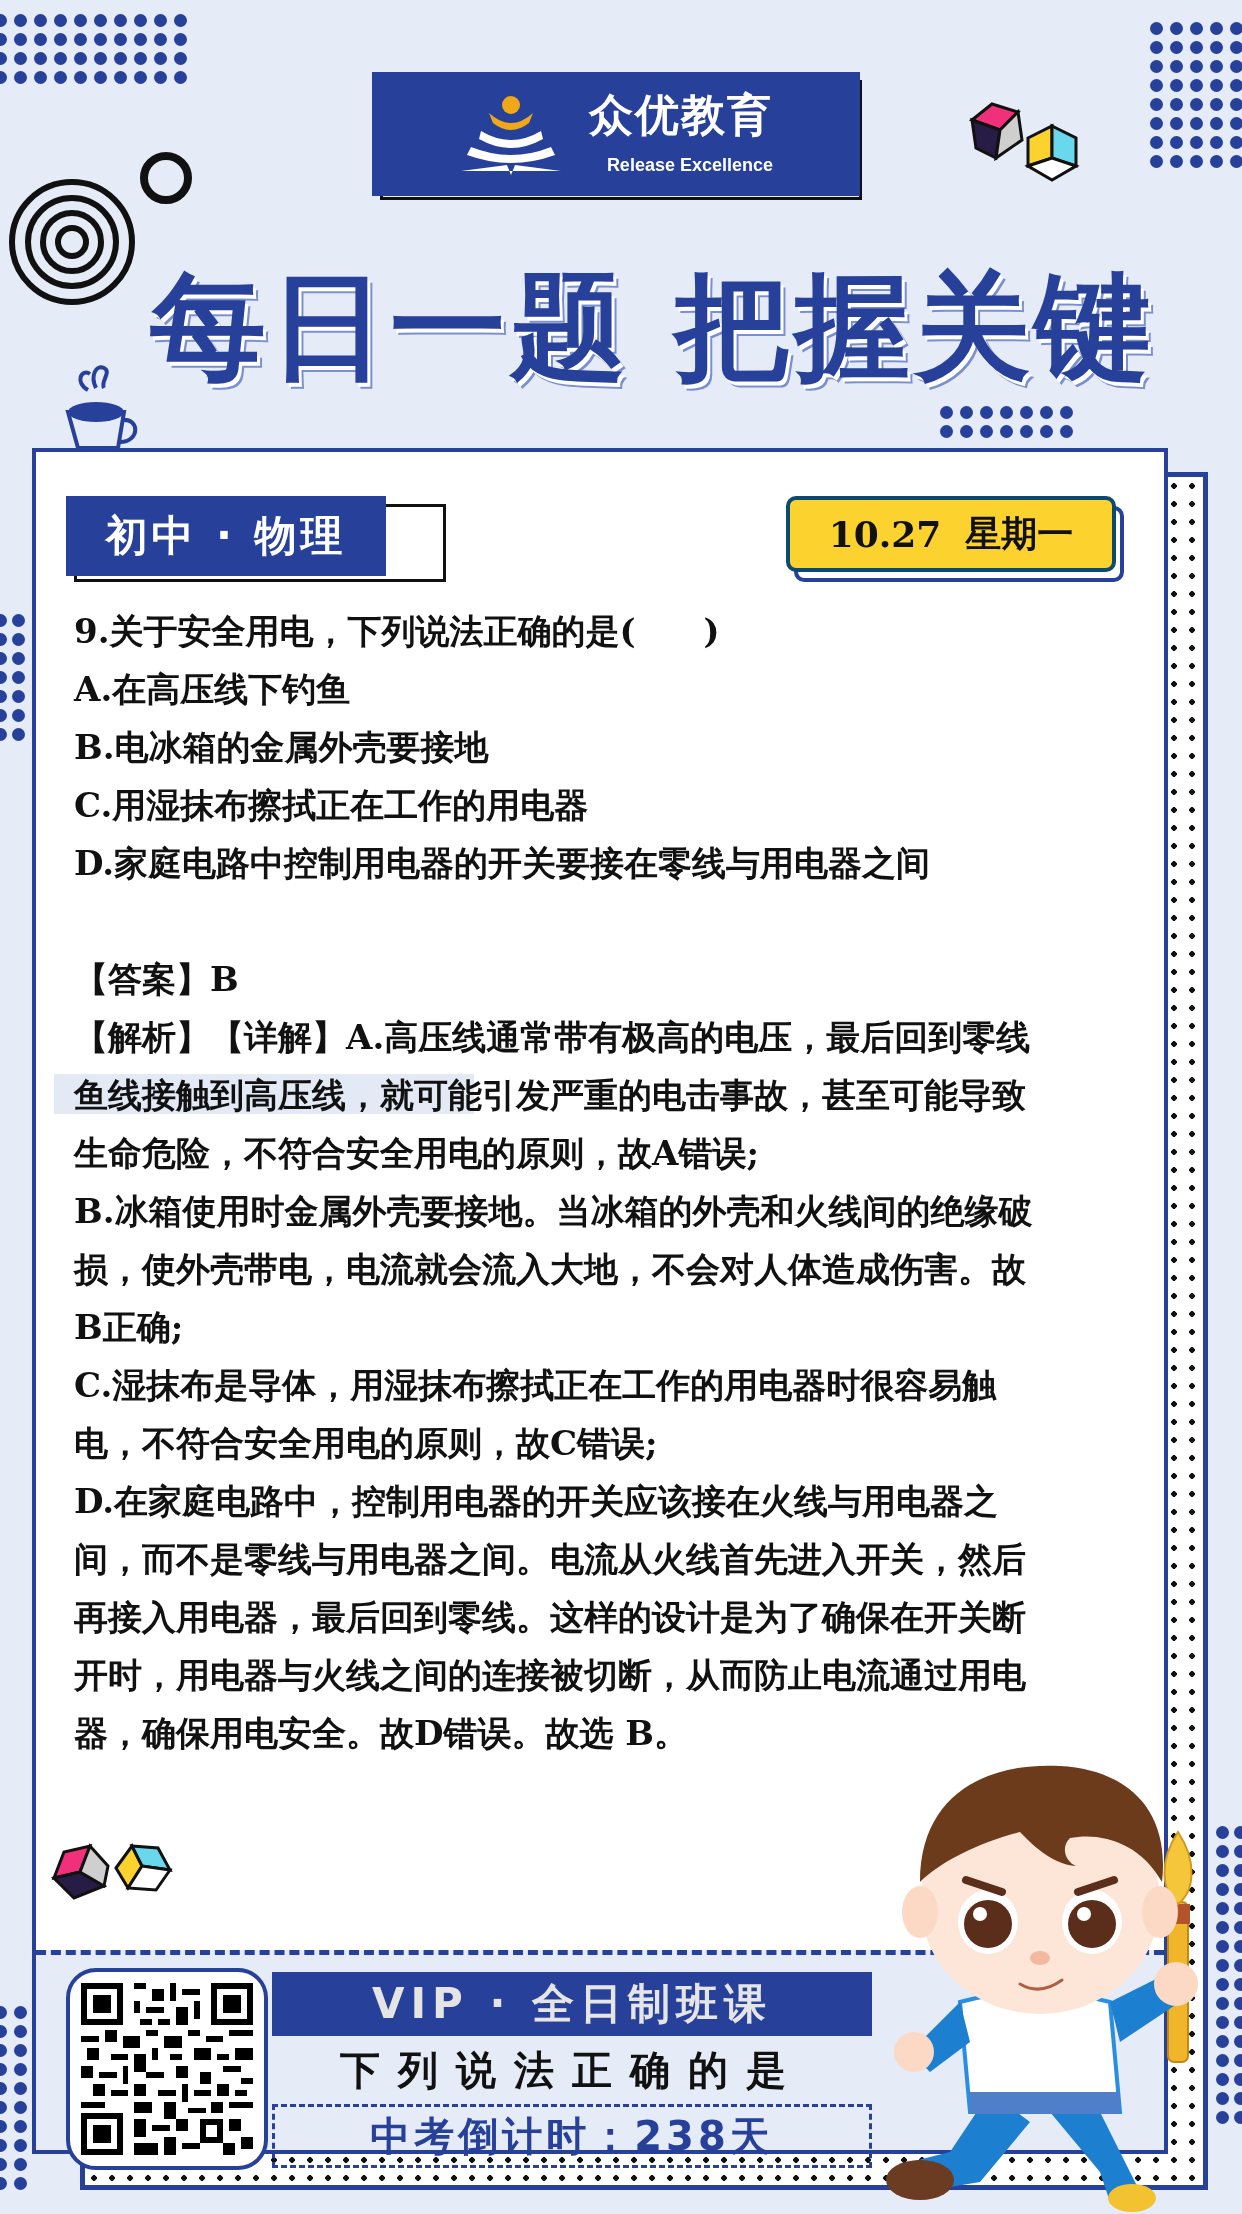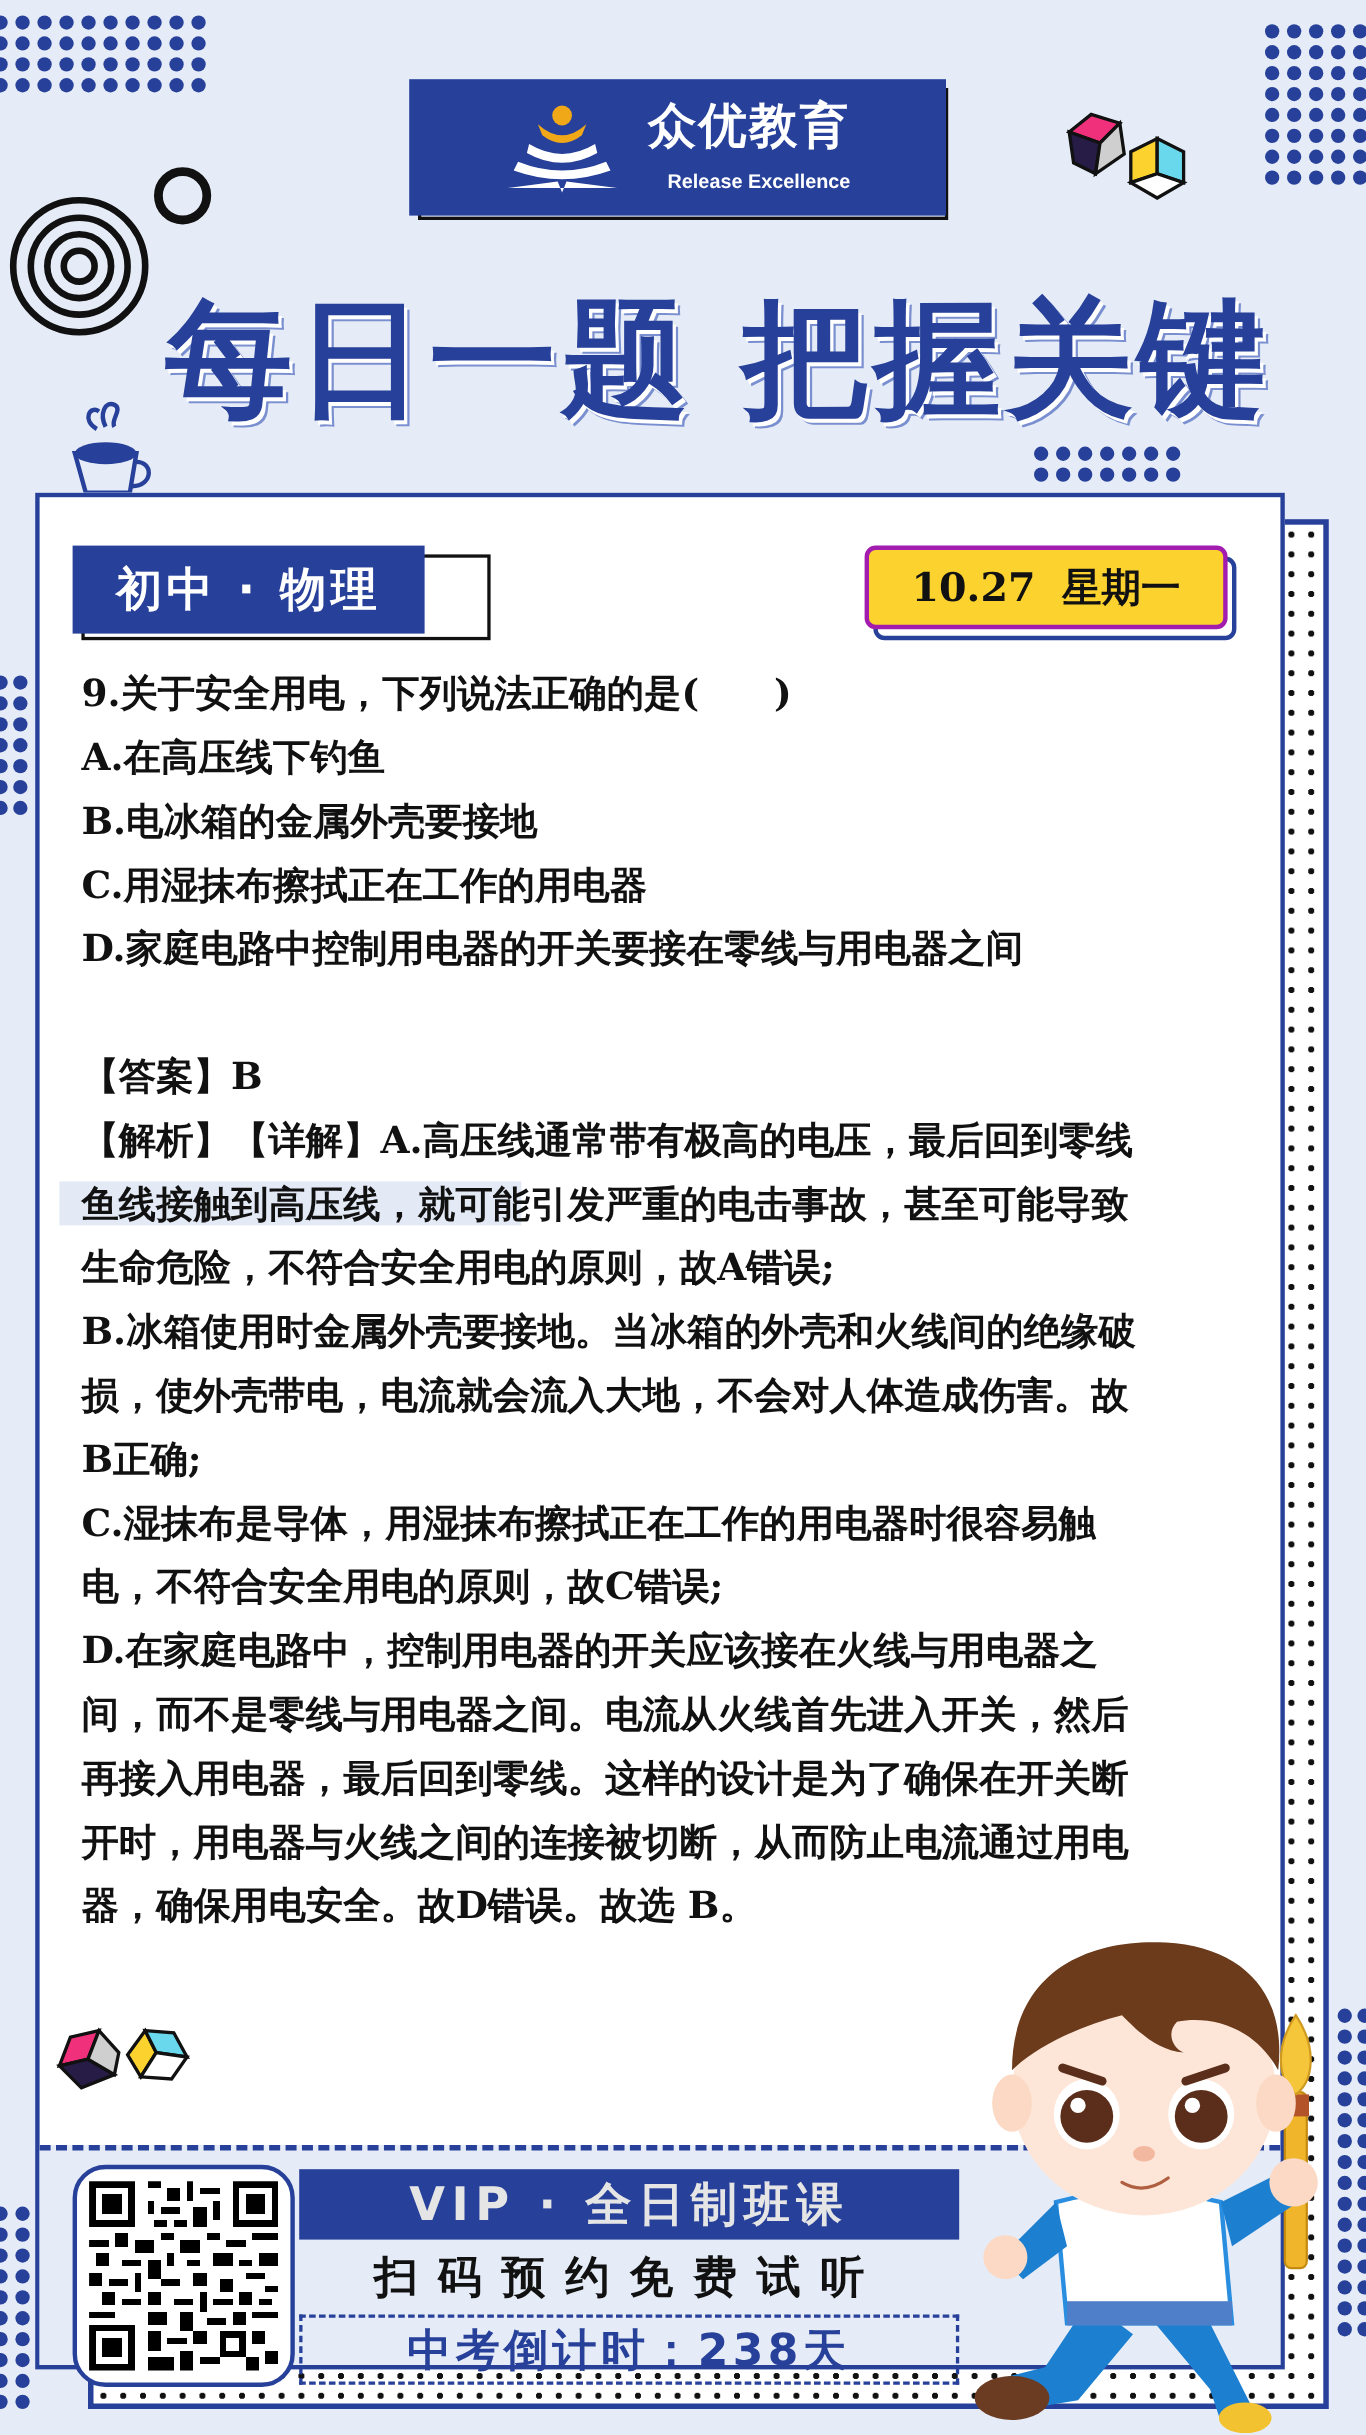--- a/index.html
+++ b/index.html
@@ -51,21 +51,21 @@
   .subject-tag {
     left: 66px; top: 496px; width: 320px; height: 80px; background: #27409a; color: #fff;
     font-weight: bold; font-size: 42px; display: flex; align-items: center; justify-content: center;
     letter-spacing: 4px;
   }
 
   
   .date-shadow { left: 794px; top: 506px; width: 330px; height: 76px; border: 4px solid #27409a; border-radius: 10px; background: #fff; }
   .date-tag {
     left: 786px; top: 496px; width: 330px; height: 76px; background: #fcd22f;
-    border: 4px solid #a21caf; border-radius: 10px; display: flex; align-items: center; justify-content: center;
+    border: 4px solid #0c4a6e; border-radius: 10px; display: flex; align-items: center; justify-content: center;
     font-family: "DejaVu Serif", "Liberation Serif", serif; font-weight: bold; font-size: 36px; color: #111; gap: 24px;
   }
 
   
   .content {
     left: 74px; top: 602px; width: 1060px;
     font-family: "DejaVu Serif", "Liberation Serif", serif; font-weight: bold;
     font-size: 34px; line-height: 58px; color: #111;
   }
   .content p { white-space: pre-wrap; }
@@ -377,21 +377,21 @@
       <path d="M0 14h2v2H0zM3 15h3v1H3zM7 14h1v3H7zM11 15h3v1h-3zM16 14h2v2h-2zM20 15h2v2h-2zM24 14h3v1h-3zM27 16h2v1h-2z"></path>
       <path d="M2 17h2v2H2zM5 18h3v1H5zM9 17h2v2H9zM13 18h3v1h-3zM17 17h1v3h-1zM19 18h3v1h-3zM23 17h2v2h-2zM26 18h2v1h-2z"></path>
       <path d="M0 20h4v1H0zM9 20h3v2H9zM14 20h2v3h-2zM18 21h3v1h-3zM22 20h2v2h-2zM25 20h4v1h-4z"></path>
       <path d="M9 23h2v3H9zM12 24h3v1h-3zM16 23h2v2h-2zM20 23h4v4h-4zM21 24v2h2v-2zM25 23h2v2h-2zM27 26h2v2h-2z"></path>
       <path d="M9 27h4v2H9zM14 26h2v3h-2zM17 27h3v1h-3zM24 27h2v2h-2z"></path>
     </g>
   </svg>
 </div>
 
 <div class="abs vip-bar">VIP · 全日制班课</div>
-<div class="abs scan-line">扫码预约免费试听</div>
+<div class="abs scan-line">下列说法正确的是</div>
 <div class="abs countdown">中考倒计时：238天</div>
 
 <svg class="abs" style="left:870px; top:1752px;" width="340" height="460" viewBox="0 0 340 460">
 
   <rect x="298" y="150" width="20" height="160" rx="6" fill="#f0b52a" stroke="#c48a10" stroke-width="2"></rect>
   <rect x="296" y="152" width="24" height="20" fill="#b2532a"></rect>
   <path d="M308 80 C328 110, 324 140, 308 152 C292 140, 288 110, 308 80 Z" fill="#f5c53a" stroke="#d09a20" stroke-width="2"></path>
 
   <path d="M120 340 L80 400 L40 410 L50 440 L110 430 L160 370 Z" fill="#1c7fd0"></path>
   <path d="M180 360 L230 420 L240 450 L270 440 L250 400 L220 340 Z" fill="#1c7fd0"></path>

